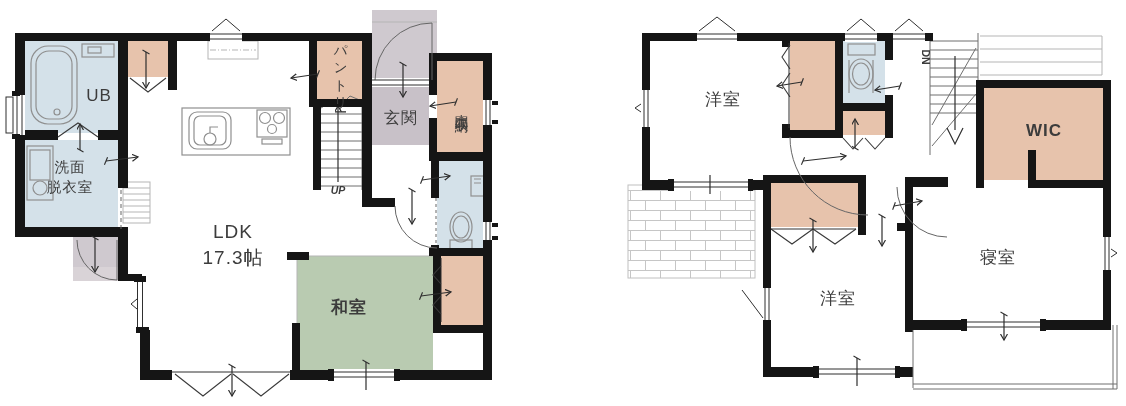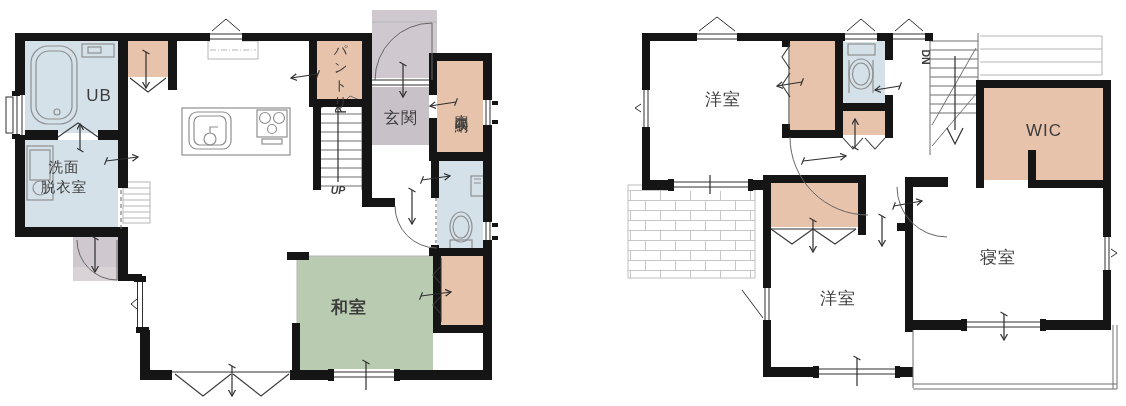--- a/index.html
+++ b/index.html
@@ -362,28 +362,32 @@
       <path class="ar" d="M894,206 L922,201" marker-start="url(#as)" marker-end="url(#ah)"></path>
       <path class="ar" d="M882,216 L882,246" marker-start="url(#as)" marker-end="url(#ah)"></path>
       <path class="ar" d="M813,220 L813,252" marker-start="url(#as)" marker-end="url(#ah)"></path>
       <path class="ar" d="M1004,314 L1004,340" marker-start="url(#as)" marker-end="url(#ah)"></path>
       <path class="ar" d="M857,358 L857,386" marker-start="url(#as)"></path>
     </g>
   </g>
 </svg>
 
 <div class="lbl fs17" style="left:99px; top:96px;">UB</div>
-<div class="lbl fs15" style="left:64px; top:178px;">
+<div class="lbl fs15" style="left:70px; top:178px;">
   <div>洗面</div>
   <div>脱衣室</div>
+</div>
+<div class="lbl fs19" style="left:233px; top:245px;">
+  <div>LDK</div>
+  <div>17.3帖</div>
 </div>
 <div class="lbl vert fs14" style="left:340px; top:71px;">パントリー</div>
 <div class="lbl fs16" style="left:401px; top:118px;">玄関</div>
 <div class="lbl vert fs14" style="left:461px; top:107px;">土間収納</div>
 <div class="lbl fs17" style="left:349px; top:308px;font-weight:bold;">和室</div>
 <div class="lbl fs10" style="left:338px; top:190px;font-style:italic;">UP</div>
 
 <div class="lbl fs17" style="left:723px; top:100px;">洋室</div>
-<div class="lbl fs17" style="left:1044px; top:131px;">WIC</div>
+<div class="lbl fs17" style="left:1044px; top:131px;font-weight:bold;">WIC</div>
 <div class="lbl fs17" style="left:838px; top:299px;">洋室</div>
 <div class="lbl fs17" style="left:998px; top:258px;">寝室</div>
 <div class="lbl rot90 fs10" style="left:926px; top:57px;">DN</div>
 </div>
 
 </body></html>

